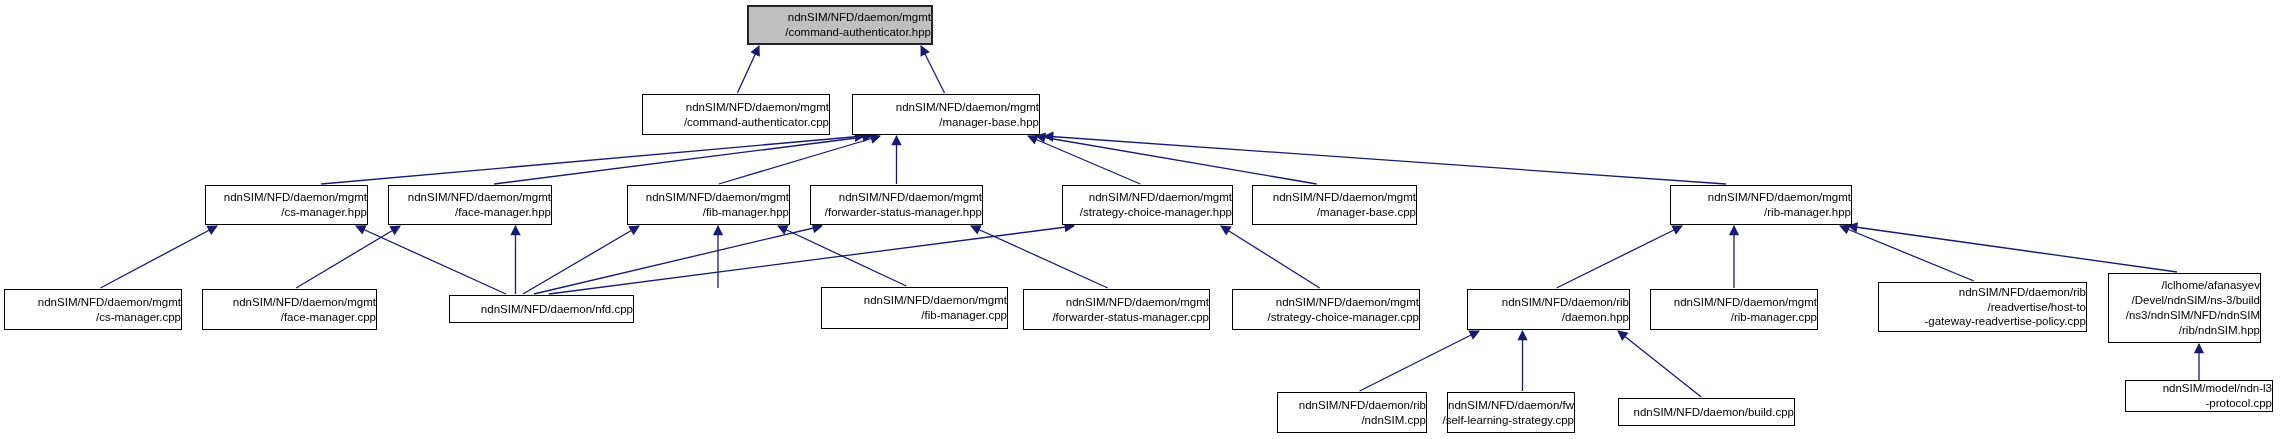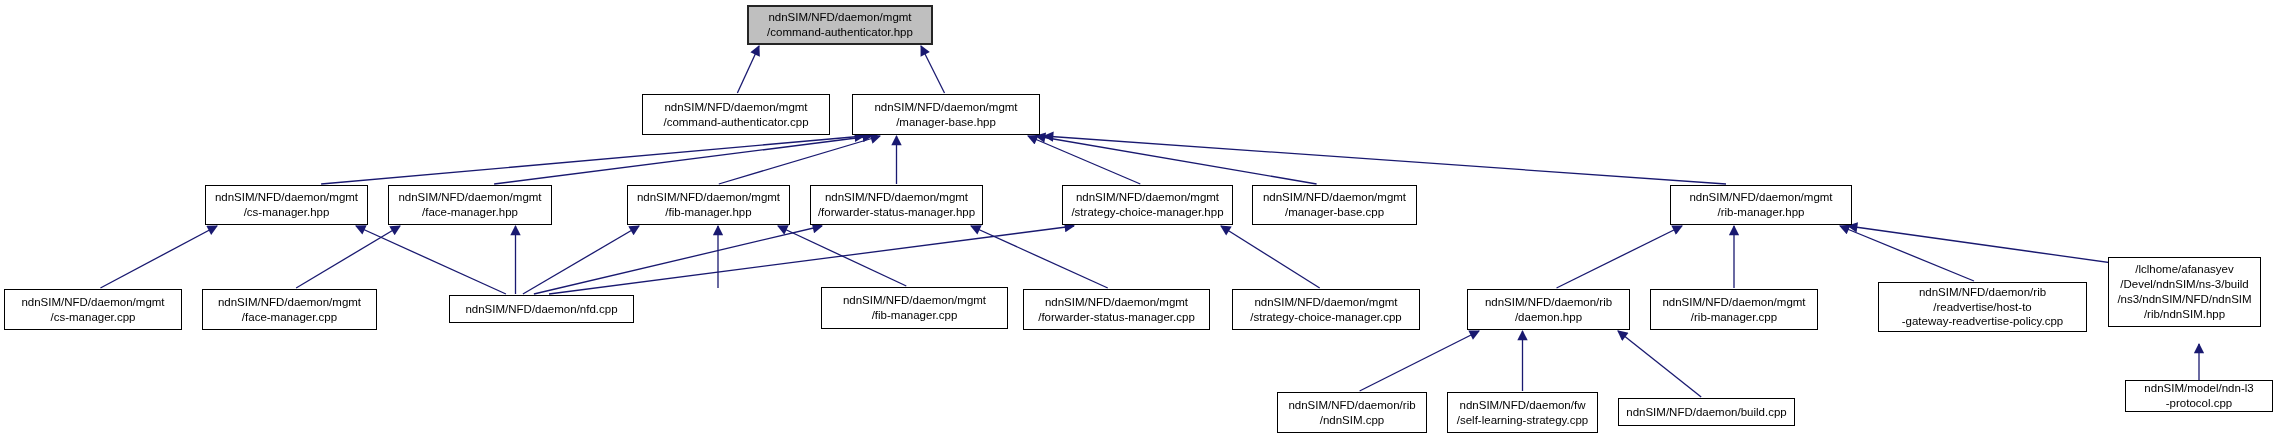--- a/index.html
+++ b/index.html
@@ -25,21 +25,21 @@
     position: absolute;
     box-sizing: border-box;
     background: #ffffff;
     border: 1px solid #000000;
     color: #000000;
     font-size: 11.5px;
     line-height: 1.3;
     display: flex;
     flex-direction: column;
     justify-content: center;
-    align-items: center;
+    align-items: flex-end;
     text-align: center;
     white-space: nowrap;
     cursor: pointer;
   }
   .node.highlight {
     background: #bfbfbf;
     border: 2px solid #252525;
   }
   .node span {
     display: block;
@@ -154,31 +154,31 @@
     </div>
     <div class="node" style="left: 1650px; top: 289px; width: 168px; height: 41px;">
       <span>ndnSIM/NFD/daemon/mgmt</span>
       <span>/rib-manager.cpp</span>
     </div>
     <div class="node" style="left: 1878px; top: 282px; width: 209px; height: 50px;">
       <span>ndnSIM/NFD/daemon/rib</span>
       <span>/readvertise/host-to</span>
       <span>-gateway-readvertise-policy.cpp</span>
     </div>
-    <div class="node" style="left: 2108px; top: 257px; width: 153px; height: 70px;">
+    <div class="node" style="left: 2108px; top: 273px; width: 153px; height: 70px;">
       <span>/lclhome/afanasyev</span>
       <span>/Devel/ndnSIM/ns-3/build</span>
       <span>/ns3/ndnSIM/NFD/ndnSIM</span>
       <span>/rib/ndnSIM.hpp</span>
     </div>
     <div class="node" style="left: 1277px; top: 392px; width: 150px; height: 41px;">
       <span>ndnSIM/NFD/daemon/rib</span>
       <span>/ndnSIM.cpp</span>
     </div>
-    <div class="node" style="left: 1447px; top: 392px; width: 151px; height: 41px;">
+    <div class="node" style="left: 1447px; top: 392px; width: 128px; height: 41px;">
       <span>ndnSIM/NFD/daemon/fw</span>
       <span>/self-learning-strategy.cpp</span>
     </div>
     <div class="node" style="left: 1618px; top: 398px; width: 177px; height: 28px;">
       <span>ndnSIM/NFD/daemon/build.cpp</span>
     </div>
     <div class="node" style="left: 2125px; top: 380px; width: 148px; height: 32px;">
       <span>ndnSIM/model/ndn-l3</span>
       <span>-protocol.cpp</span>
     </div>

